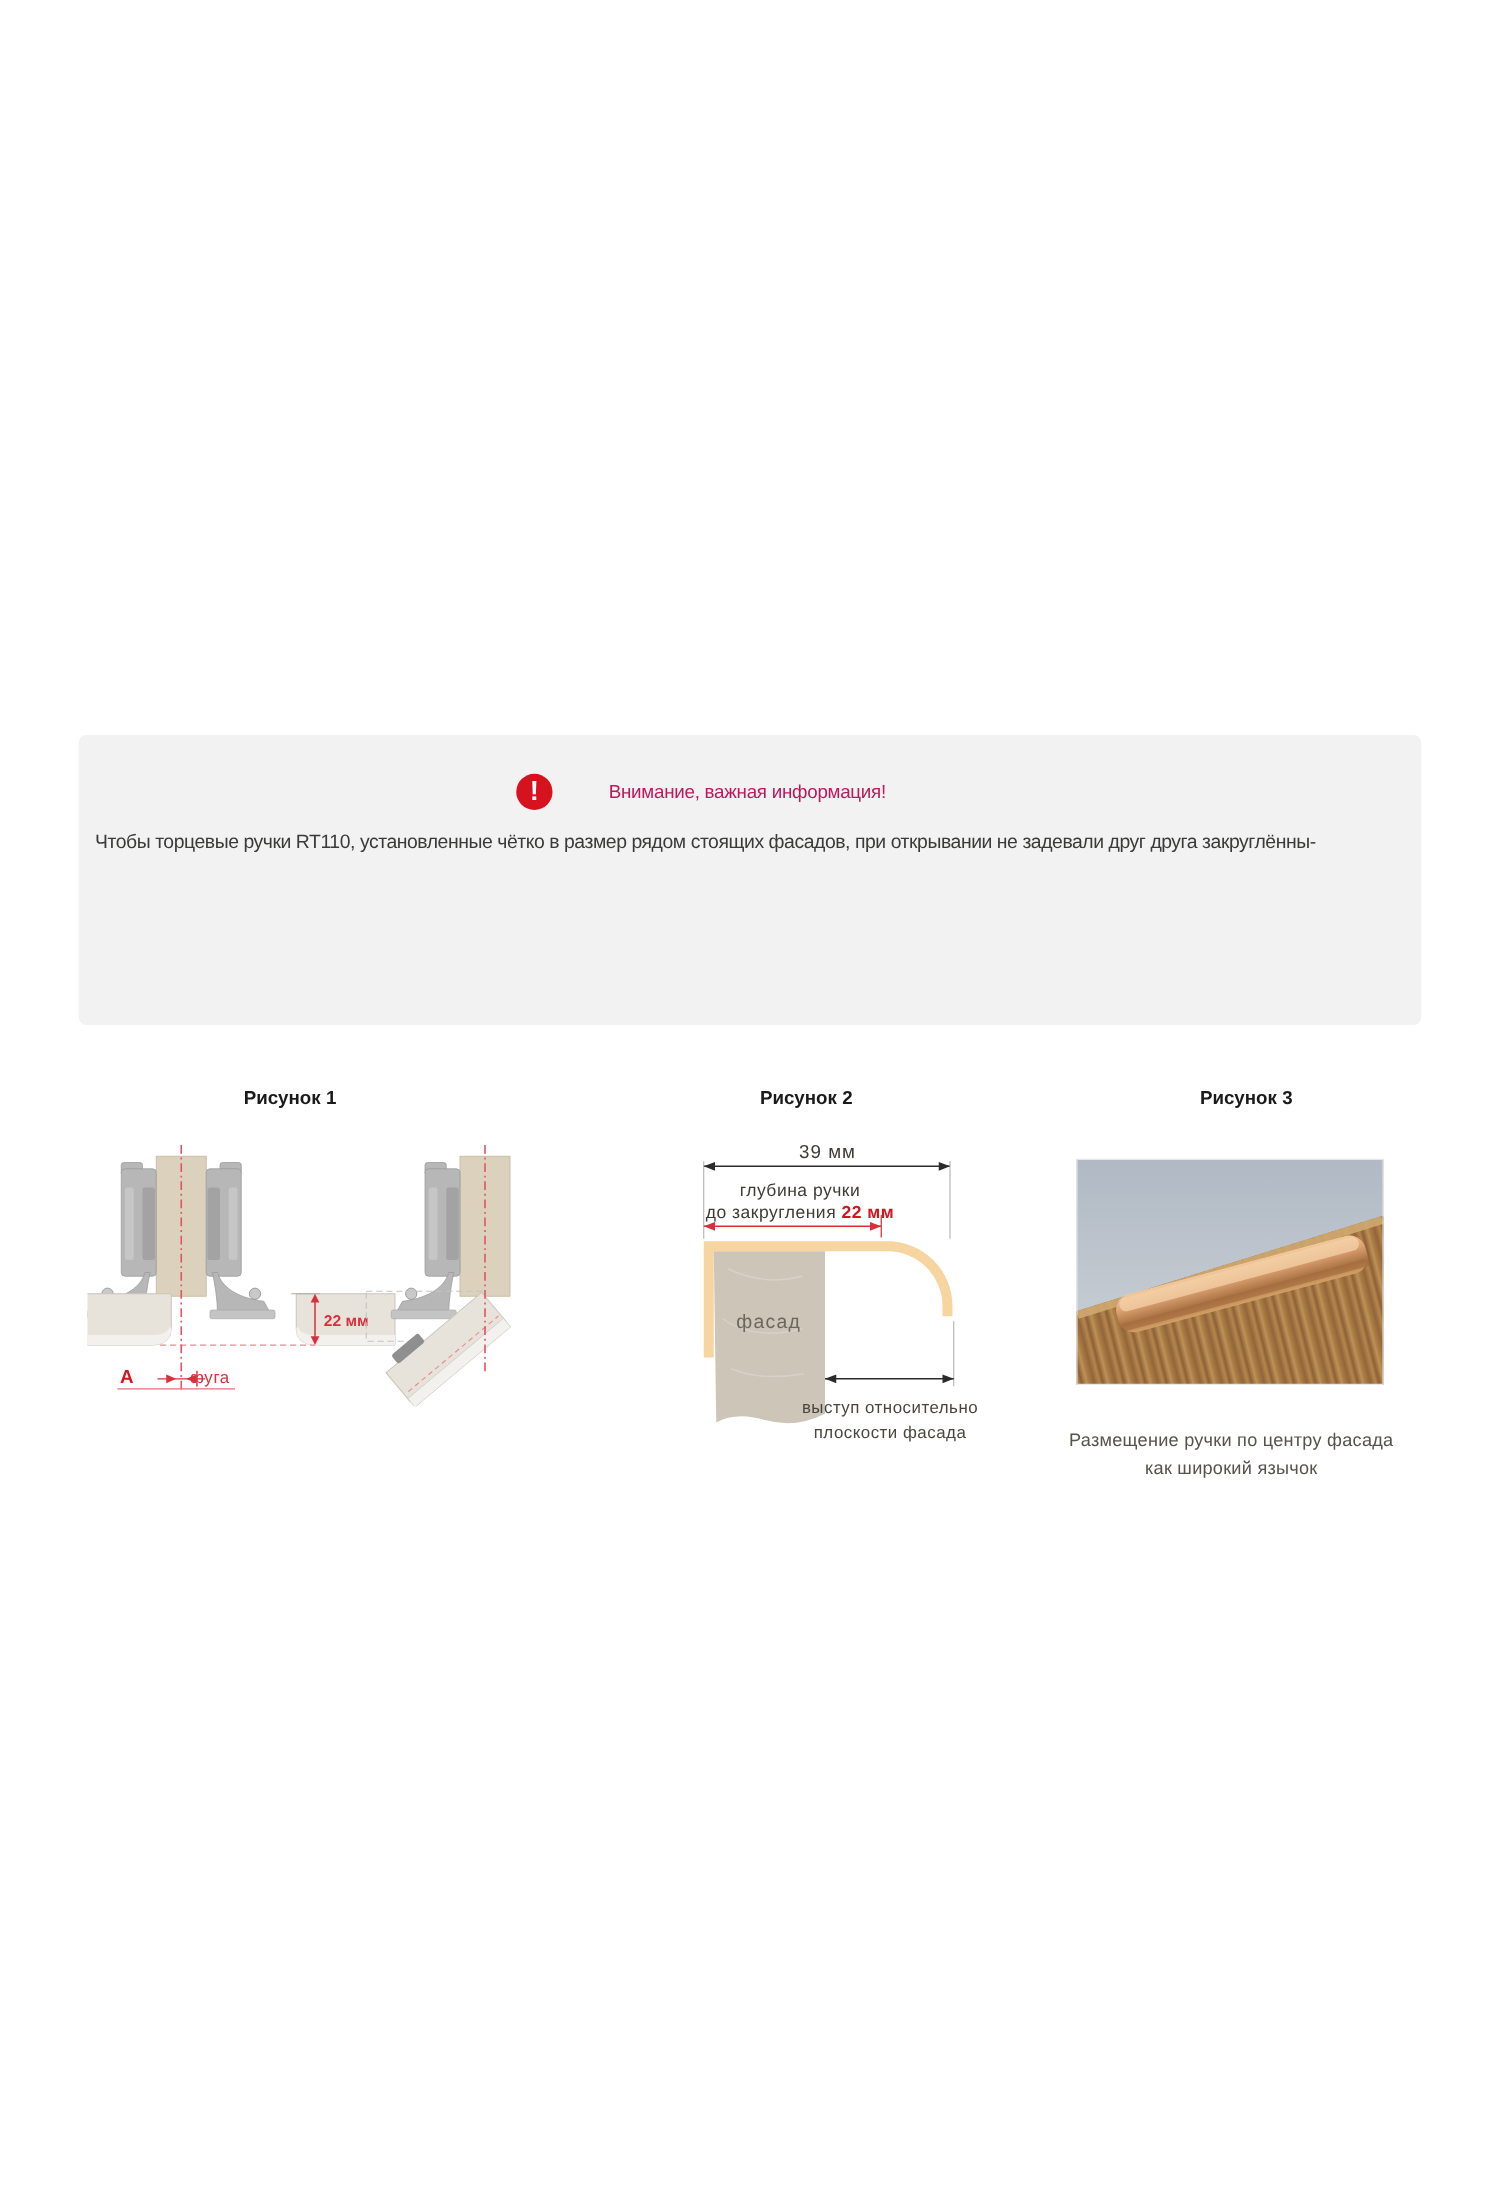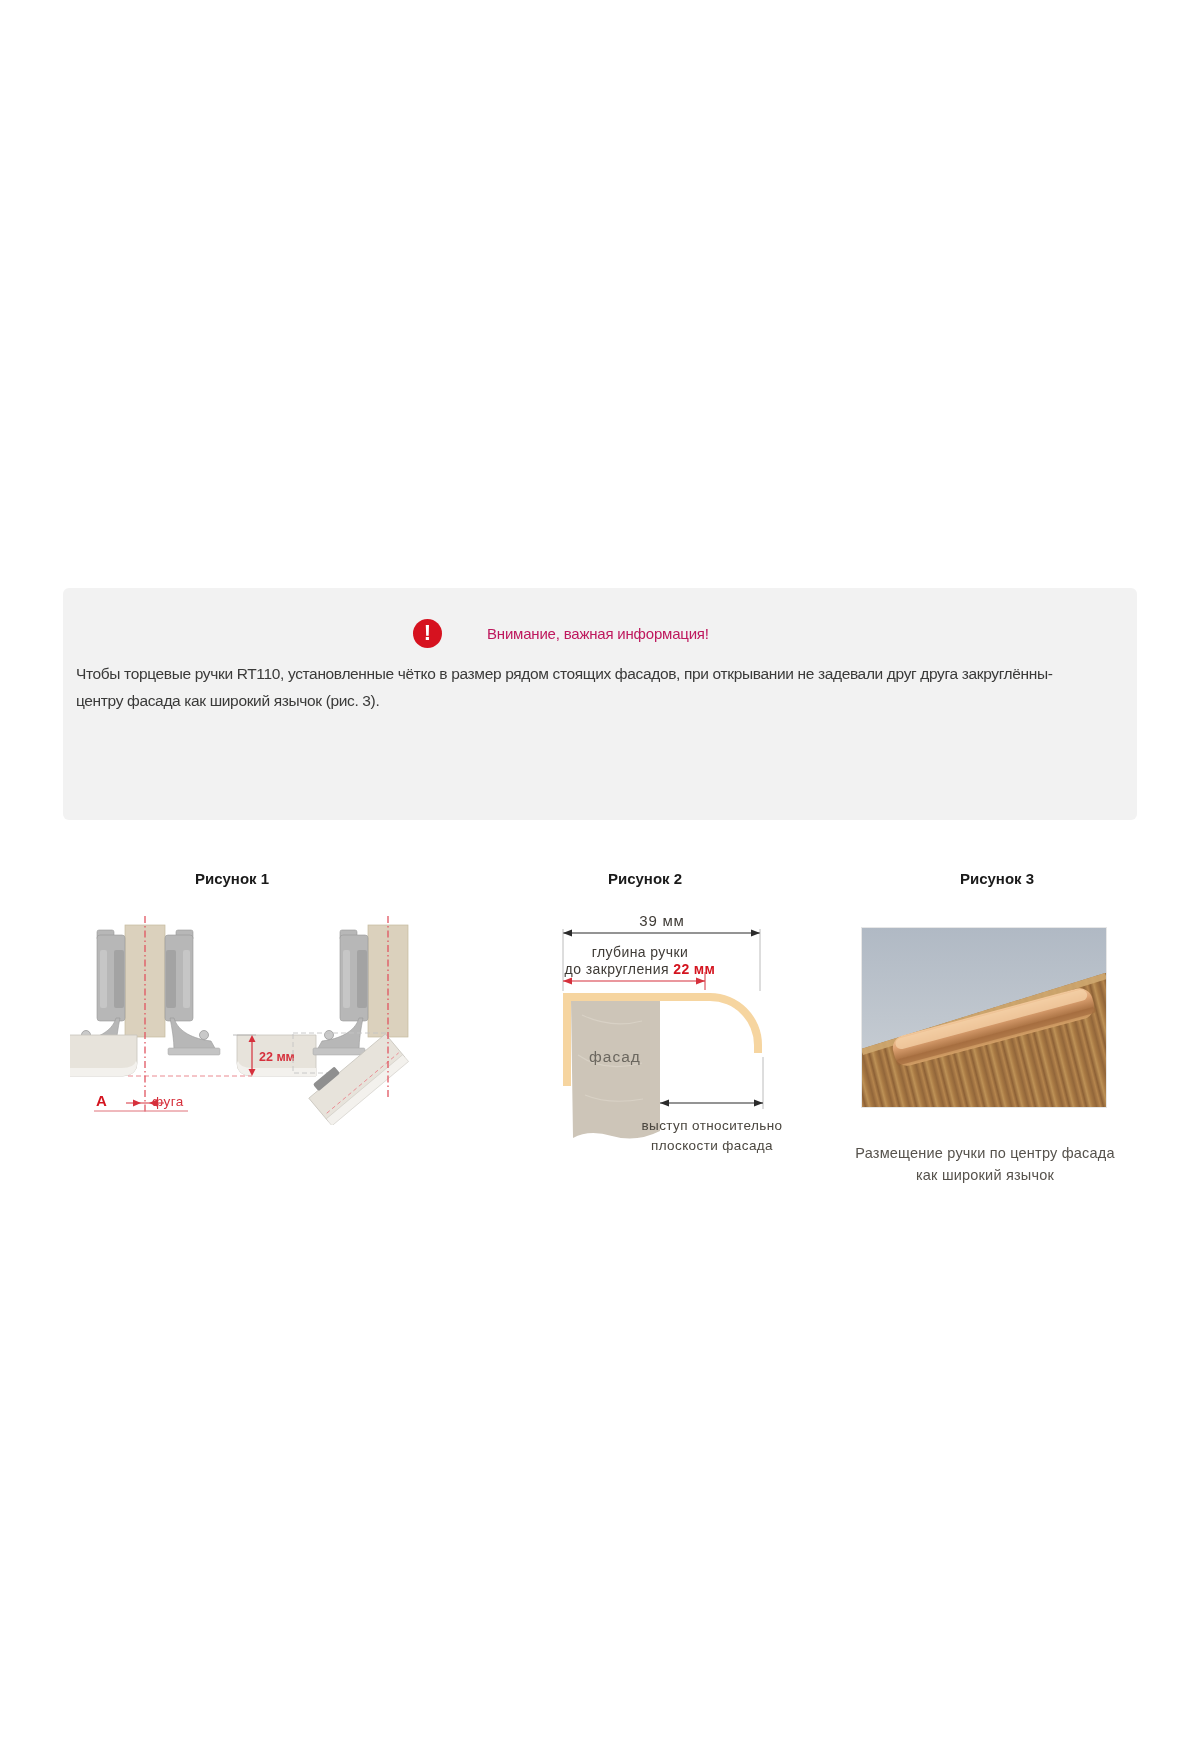--- a/index.html
+++ b/index.html
@@ -43,21 +43,20 @@
 </head>
 <body>
 
 <div class="canvas">
 
   <div class="notice-box">
     <div class="warn-icon">!</div>
     <div class="notice-title">Внимание, важная информация!</div>
     <div class="notice-text">
       <div class="line"><span>Чтобы  торцевые ручки RT110, установленные чётко в размер рядом стоящих фасадов, при открывании не задевали друг друга закруглённы-</span></div>
-      <div class="line"><span>центру фасада как широкий язычок (рис. 3).</span></div>
     </div>
   </div>
 
   <div class="fig-caption" style="left:122px;">Рисунок 1</div>
   <div class="fig-caption" style="left:535px;text-align:center;">Рисунок 2</div>
   <div class="fig-caption" style="left:887px;">Рисунок 3</div>
 
   <svg class="figsvg" style="left:70px;top:900px;" width="390" height="225" viewBox="0 0 390 225">
     <defs>
       <g id="hinge">

